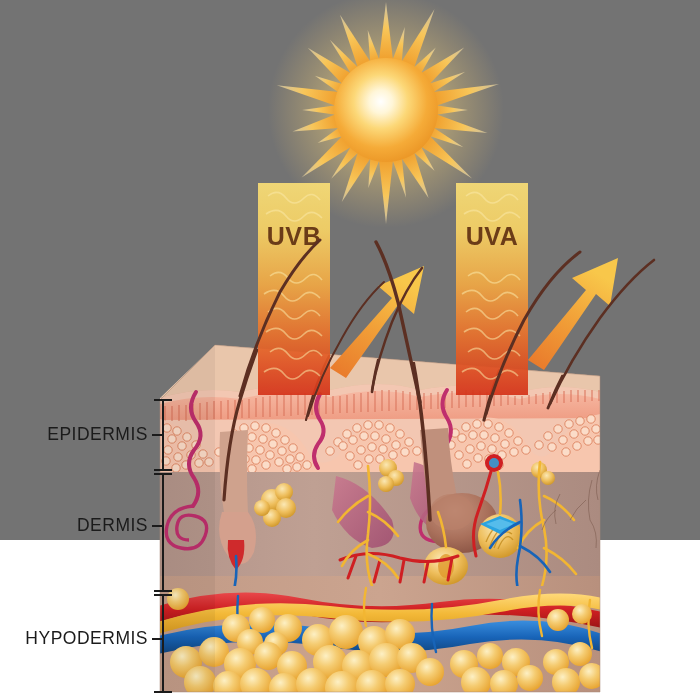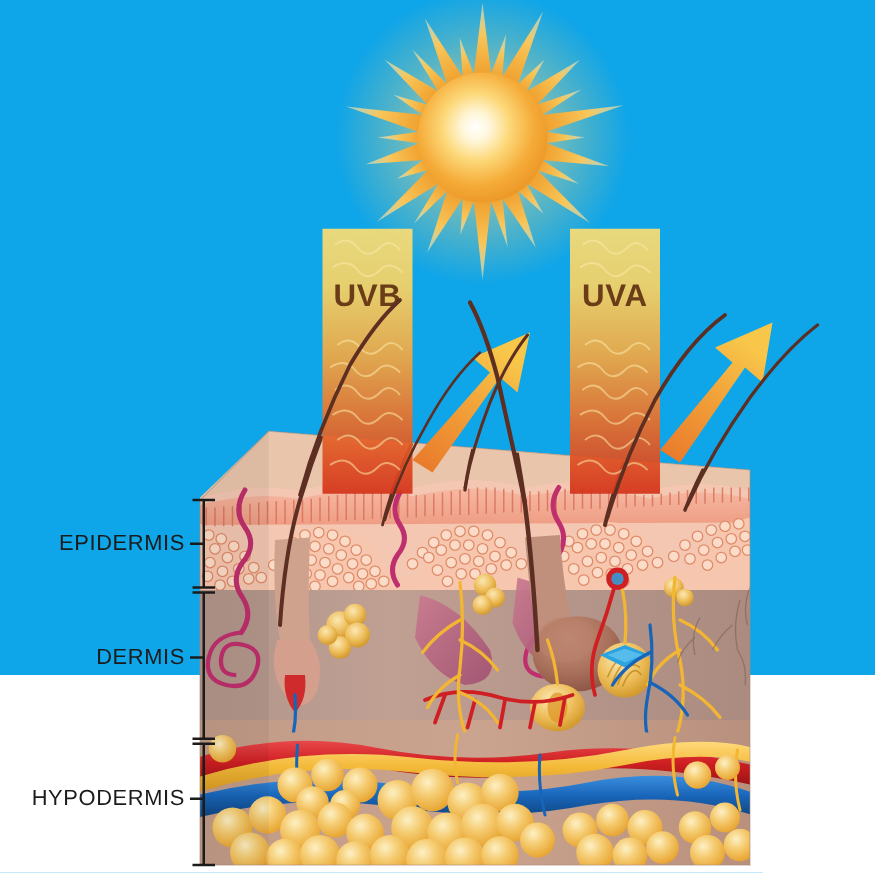--- a/index.html
+++ b/index.html
@@ -1,19 +1,19 @@
 <!DOCTYPE html>
 <html><head>
 <meta charset="utf-8">
 <title>Skin UV Diagram</title>
 <style>
   html,body{margin:0;padding:0;background:#ffffff;}
   body{width:700px;height:698px;overflow:hidden;
        font-family:"Liberation Sans","DejaVu Sans",sans-serif;}
-  #stage{position:relative;width:700px;height:540px;background:#0ea5e9;}
+  #stage{position:relative;width:700px;height:540px;background:#737373;}
   svg.layer{position:absolute;left:0;top:0;width:700px;height:698px;}
   .lbl{font-family:"Liberation Sans","DejaVu Sans",sans-serif;
        font-size:17.5px;letter-spacing:.5px;fill:#1b1b1b;}
   .beamtxt{font-family:"Liberation Sans","DejaVu Sans",sans-serif;
            font-size:25px;font-weight:bold;letter-spacing:.6px;fill:#6b3c18;}
 </style>
 </head>
 <body>
 
 <div id="stage">

